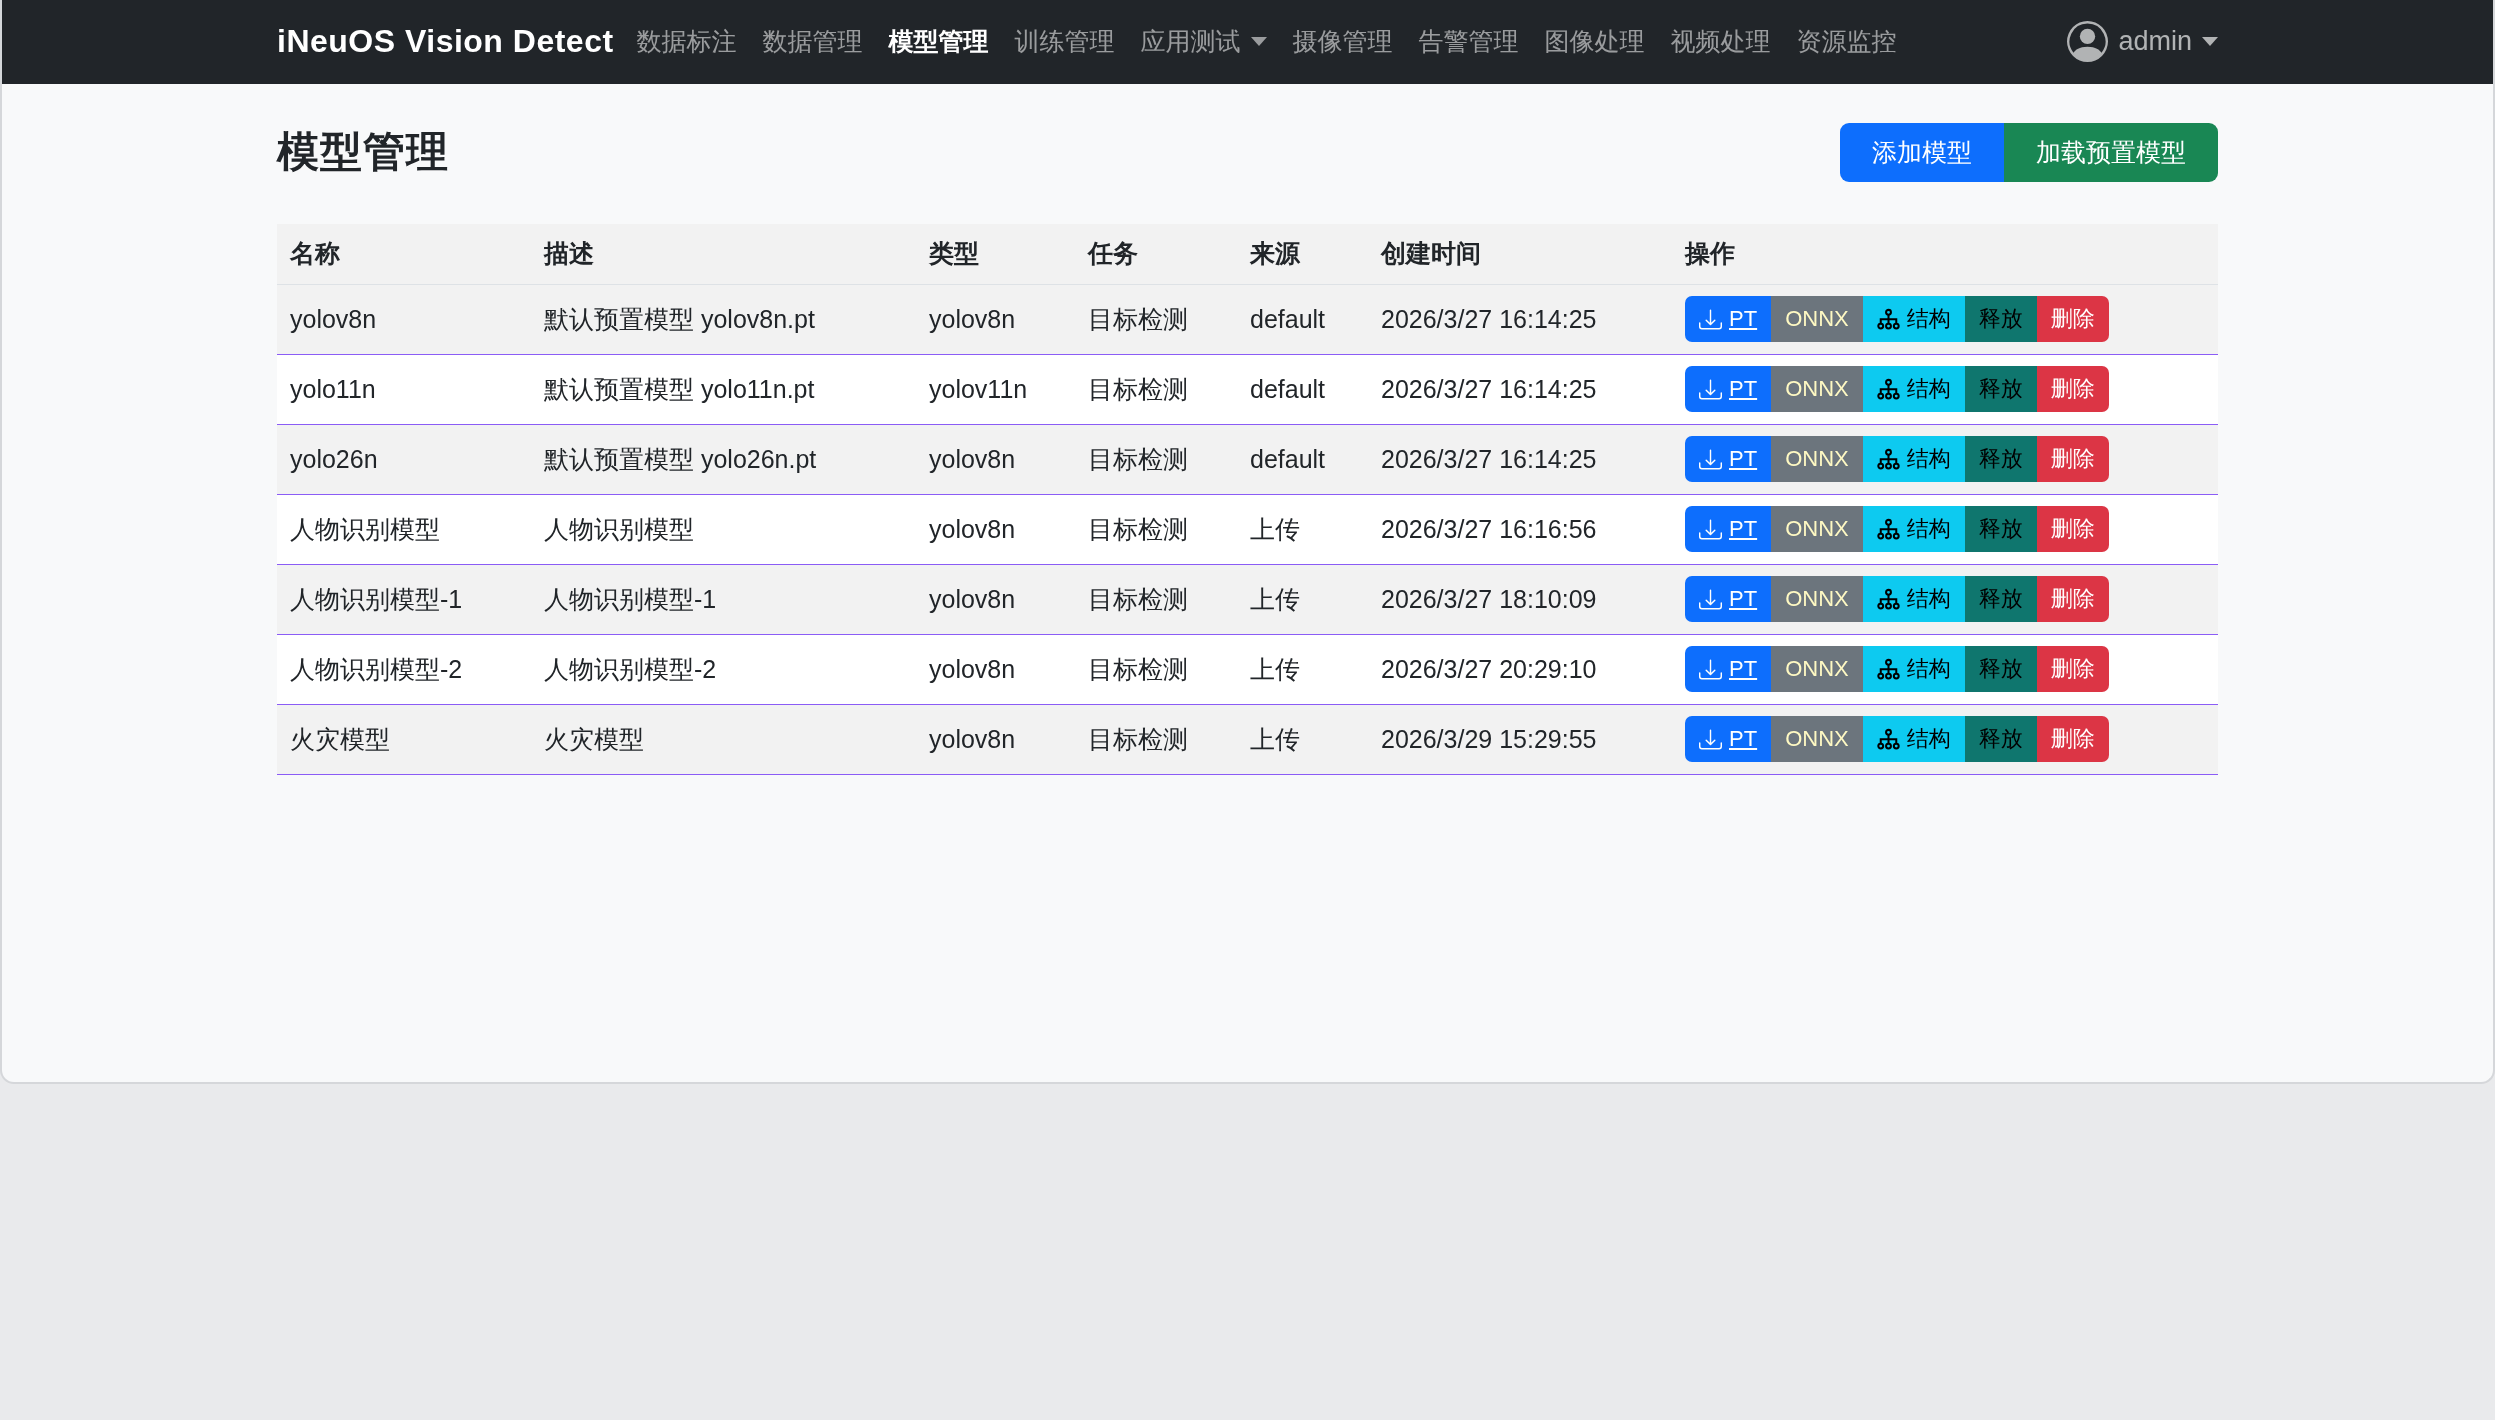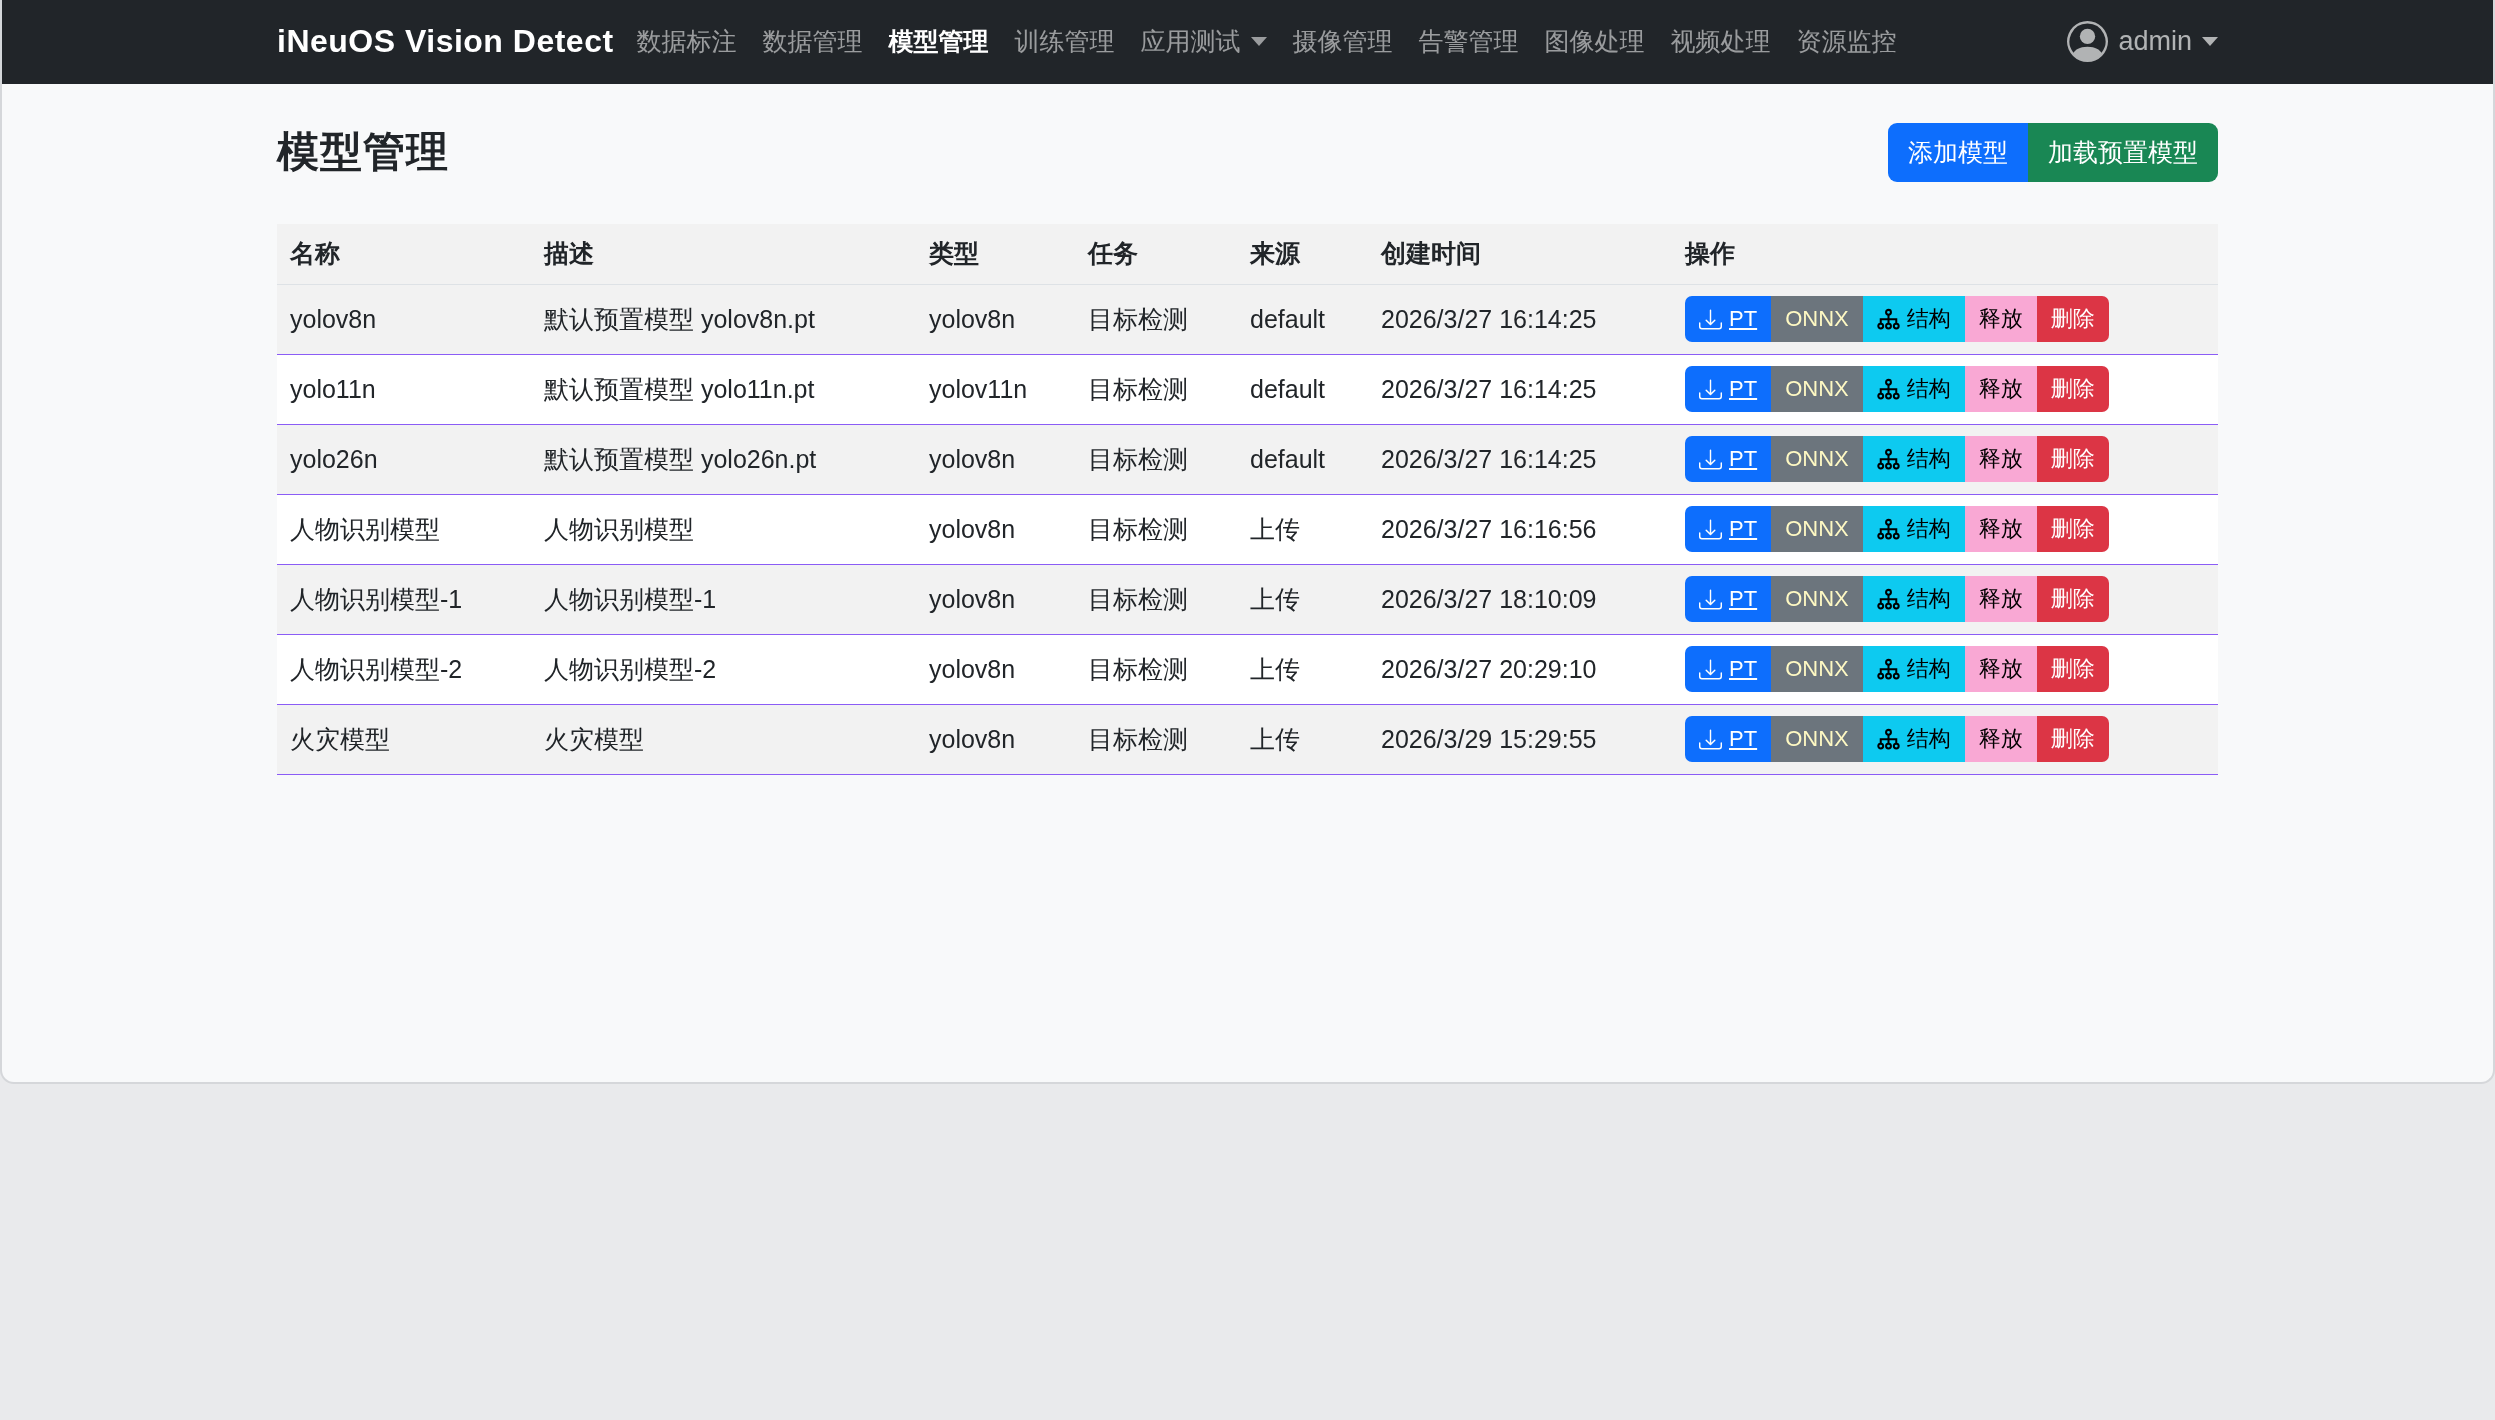--- a/index.html
+++ b/index.html
@@ -54,21 +54,21 @@
   
   .container { width: 1941px; margin: 0 auto; }
   .page-header {
     margin-top: 38px; margin-bottom: 42px; height: 60px;
     display: flex; align-items: center; justify-content: space-between;
   }
   .page-title { font-size: 42px; font-weight: 600; color: #212529; letter-spacing: 1px; }
   .top-actions { display: flex; }
   .btn-top {
     border: none; color: #ffffff; font-size: 25px;
-    padding: 0 20px; height: 59px; cursor: pointer;
+    padding: 0 32px; height: 59px; cursor: pointer;
     font-family: inherit; white-space: nowrap;
   }
   .btn-add  { background: #0d6efd; border-radius: 9px 0 0 9px; }
   .btn-load { background: #198754; border-radius: 0 9px 9px 0; }
   
   table {
     width: 1941px; border-collapse: collapse;
     background: #ffffff; font-size: 25px;
   }
   thead th {
@@ -88,21 +88,21 @@
     border: none; height: 46px; padding: 0 14px;
     display: inline-flex; align-items: center; gap: 7px;
     font-size: 22px; cursor: pointer; font-family: inherit;
     white-space: nowrap;
   }
   .btn-action:first-child { border-radius: 7px 0 0 7px; }
   .btn-action:last-child  { border-radius: 0 7px 7px 0; }
   .btn-pt      { background: #0d6efd; color: #ffffff; text-decoration: underline; }
   .btn-onnx    { background: #6c757d; color: #fef9c3; }
   .btn-struct  { background: #0dcaf0; color: #000000; }
-  .btn-release { background: #f9a8d4; color: #000000; }
+  .btn-release { background: #0f766e; color: #000000; }
   .btn-delete  { background: #dc3545; color: #ffffff; justify-content: flex-end; }
   .btn-action svg { width: 23px; height: 23px; }
 </style>
 </head>
 <body>
 
 <div class="viewport">
 
   <nav class="navbar">
     <div class="navbar-inner">

